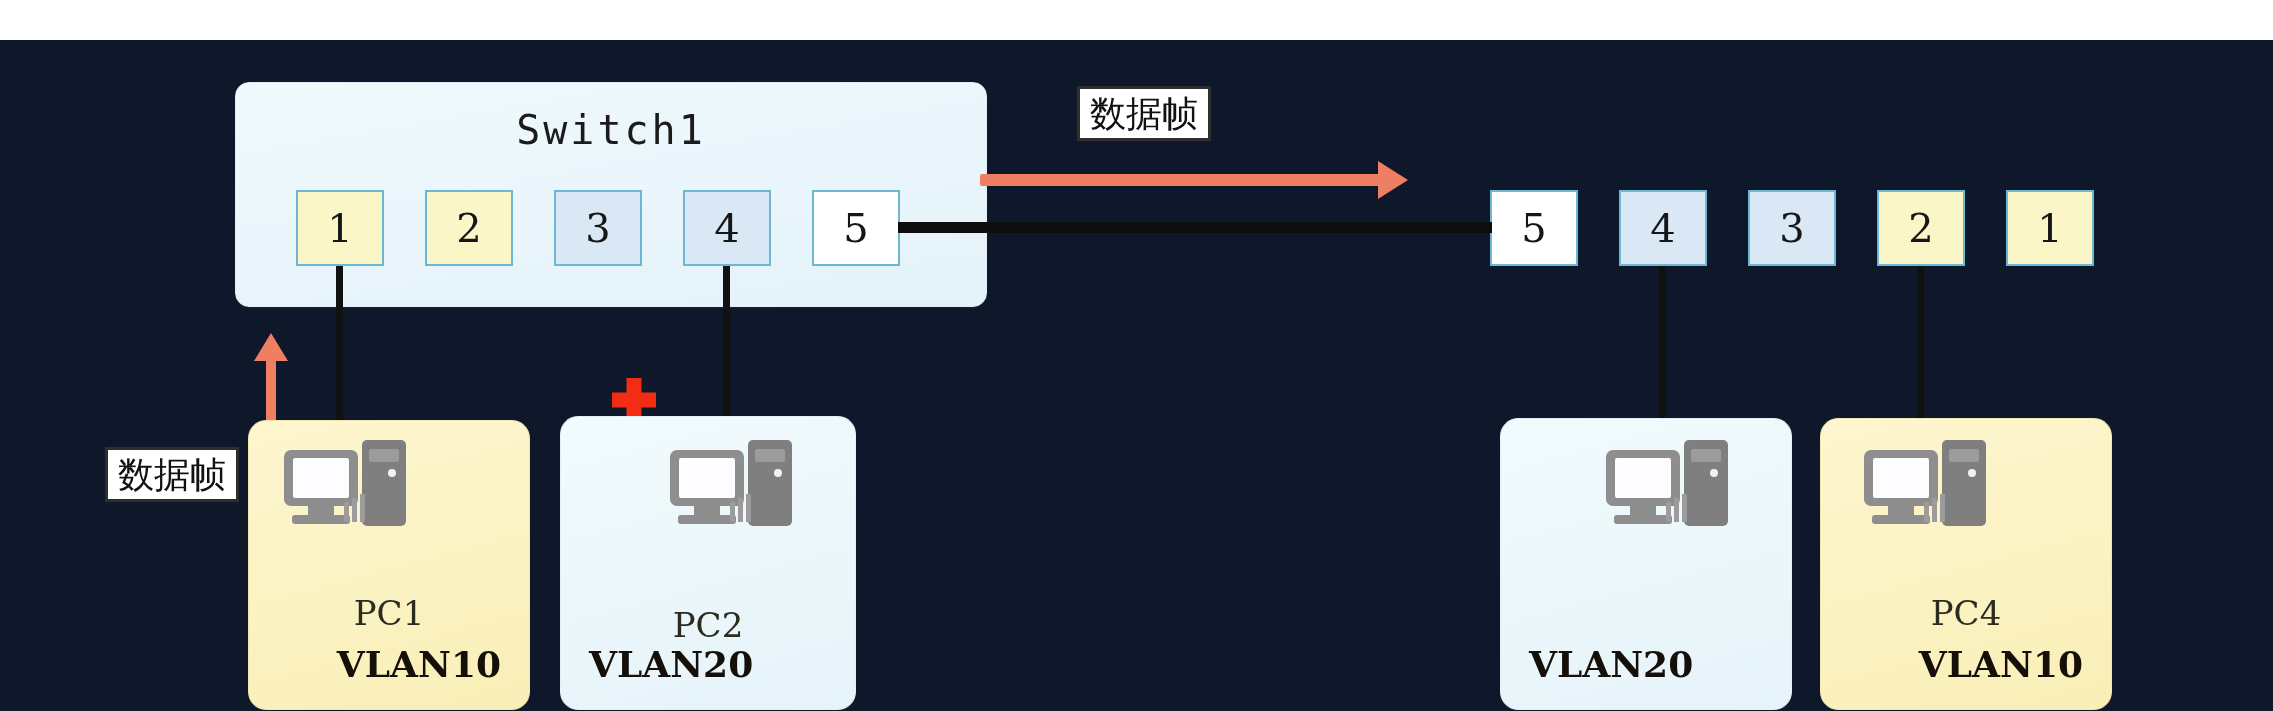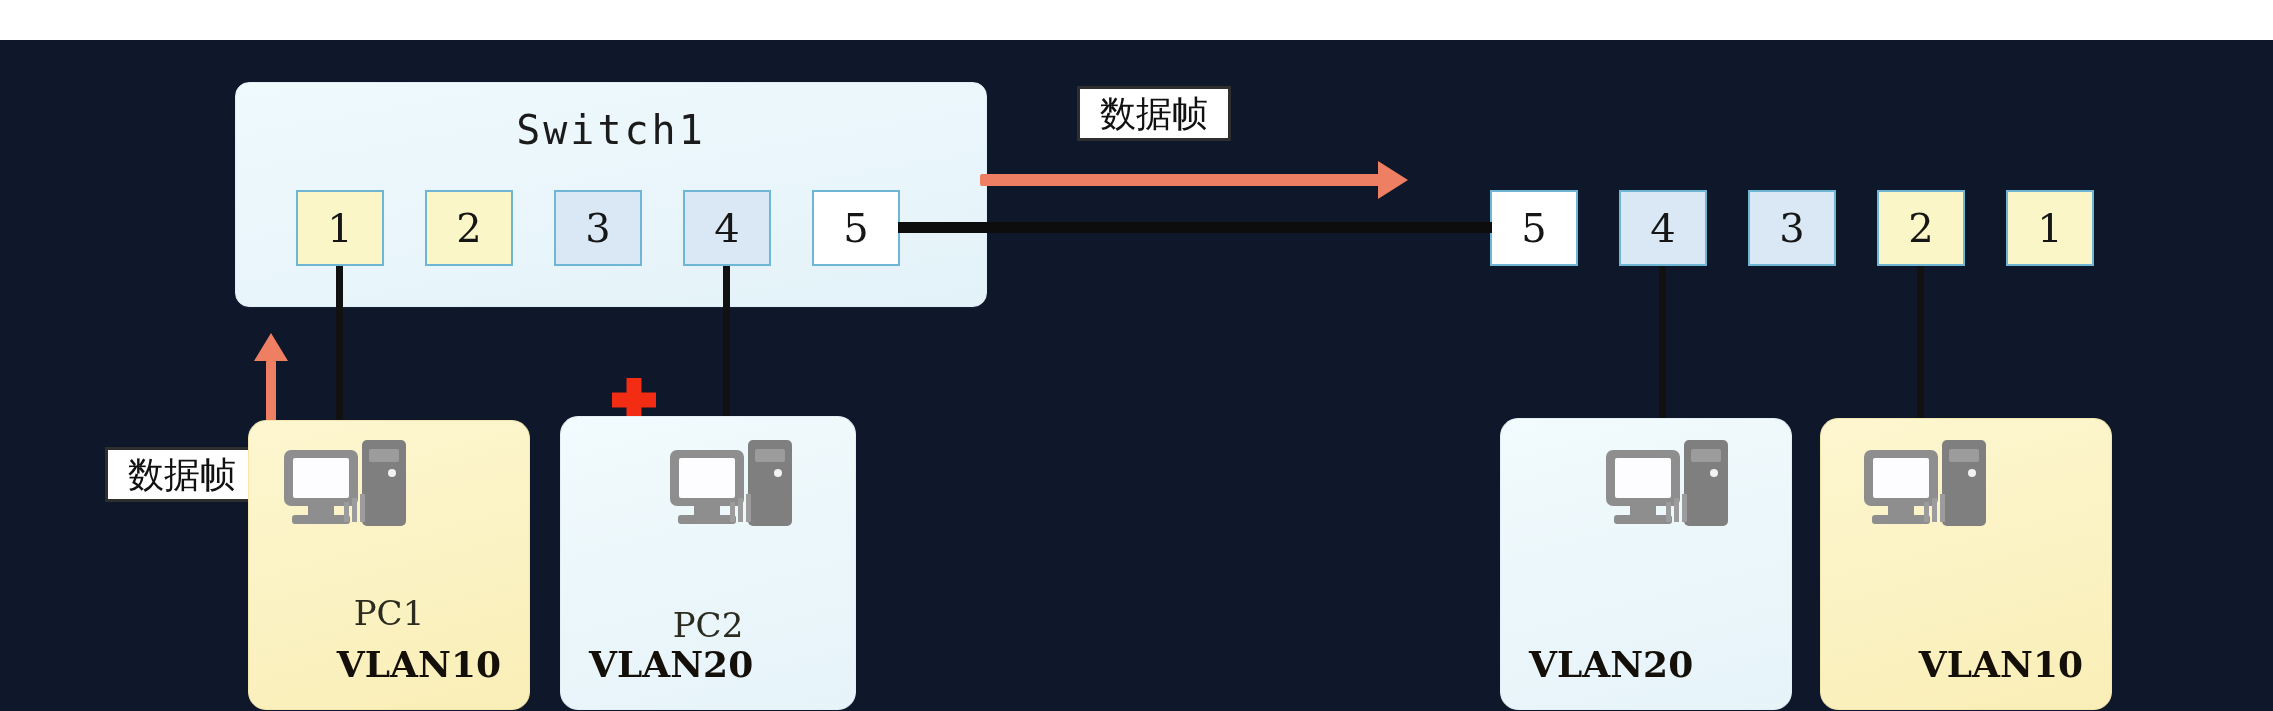--- a/index.html
+++ b/index.html
@@ -59,21 +59,21 @@
     border-bottom:28px solid #ee7f63;
     border-left:17px solid transparent;
     border-right:17px solid transparent;
   }
 
   
   .frame-label{
     position:absolute;
     background:#ffffff;
     border:3px solid #2e2e2e;
-    padding:4px 20px;
+    padding:4px 10px;
     font-family:"DejaVu Sans","Liberation Sans",sans-serif;
     font-size:36px;color:#111;white-space:nowrap;line-height:1.15;
   }
 
   
   .pc-box{
     position:absolute;
     border-radius:18px;
     box-sizing:border-box;
   }
@@ -217,20 +217,21 @@
     <rect x="87" y="9" width="30" height="13" rx="2" fill="#9c9c9c"></rect>
     <circle cx="110" cy="33" r="4" fill="#f2f2f2"></circle>
     <g fill="#9c9c9c">
       <rect x="62" y="62" width="5" height="20"></rect>
       <rect x="70" y="58" width="5" height="24"></rect>
       <rect x="78" y="54" width="5" height="28"></rect>
     </g>
   </svg>
 
   <div class="pc-box vlan10" style="left:1820px;top:378px;width:292px;height:292px;">
+    <div class="pc-name" style="top:174px;">PC4</div>
     <div class="vlan-tag" style="right:28px;bottom:24px;">VLAN10</div>
   </div>
   <svg class="pc-icon" viewBox="0 0 128 102" style="left:1862px;top:400px;">
     <rect x="2" y="10" width="74" height="56" rx="7" fill="#8e8e8e"></rect>
     <rect x="11" y="18" width="56" height="40" rx="2" fill="#fdfdff"></rect>
     <rect x="26" y="66" width="26" height="9" fill="#8e8e8e"></rect>
     <rect x="10" y="75" width="58" height="9" rx="3" fill="#8e8e8e"></rect>
     <rect x="80" y="0" width="44" height="86" rx="5" fill="#7f7f7f"></rect>
     <rect x="87" y="9" width="30" height="13" rx="2" fill="#9c9c9c"></rect>
     <circle cx="110" cy="33" r="4" fill="#f2f2f2"></circle>

